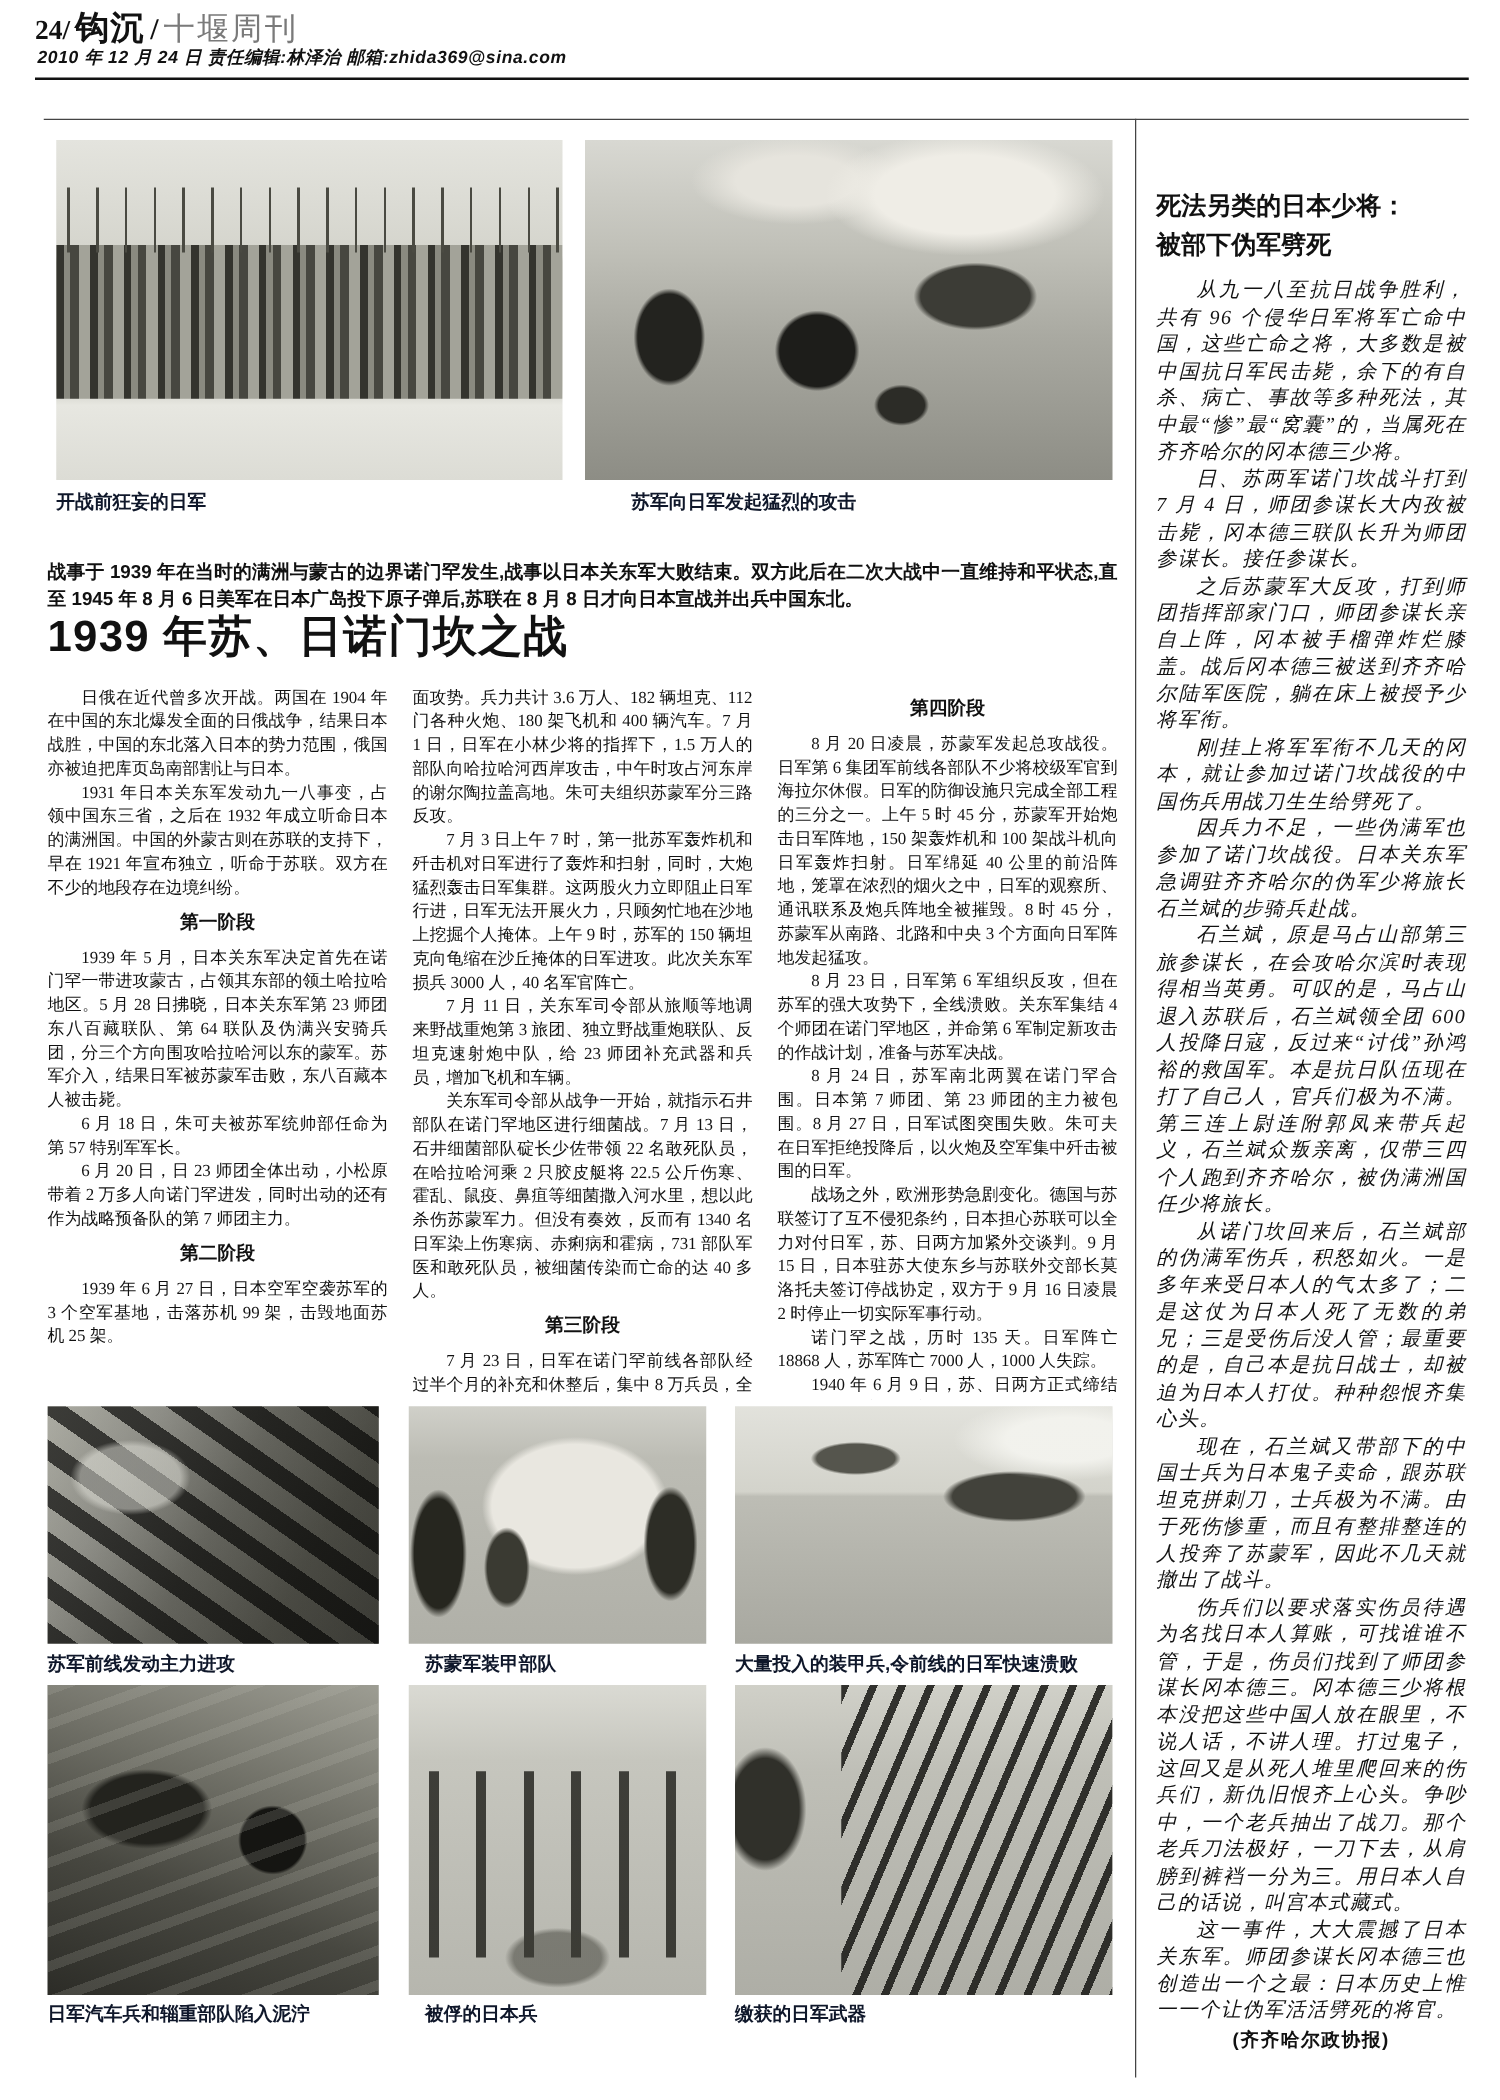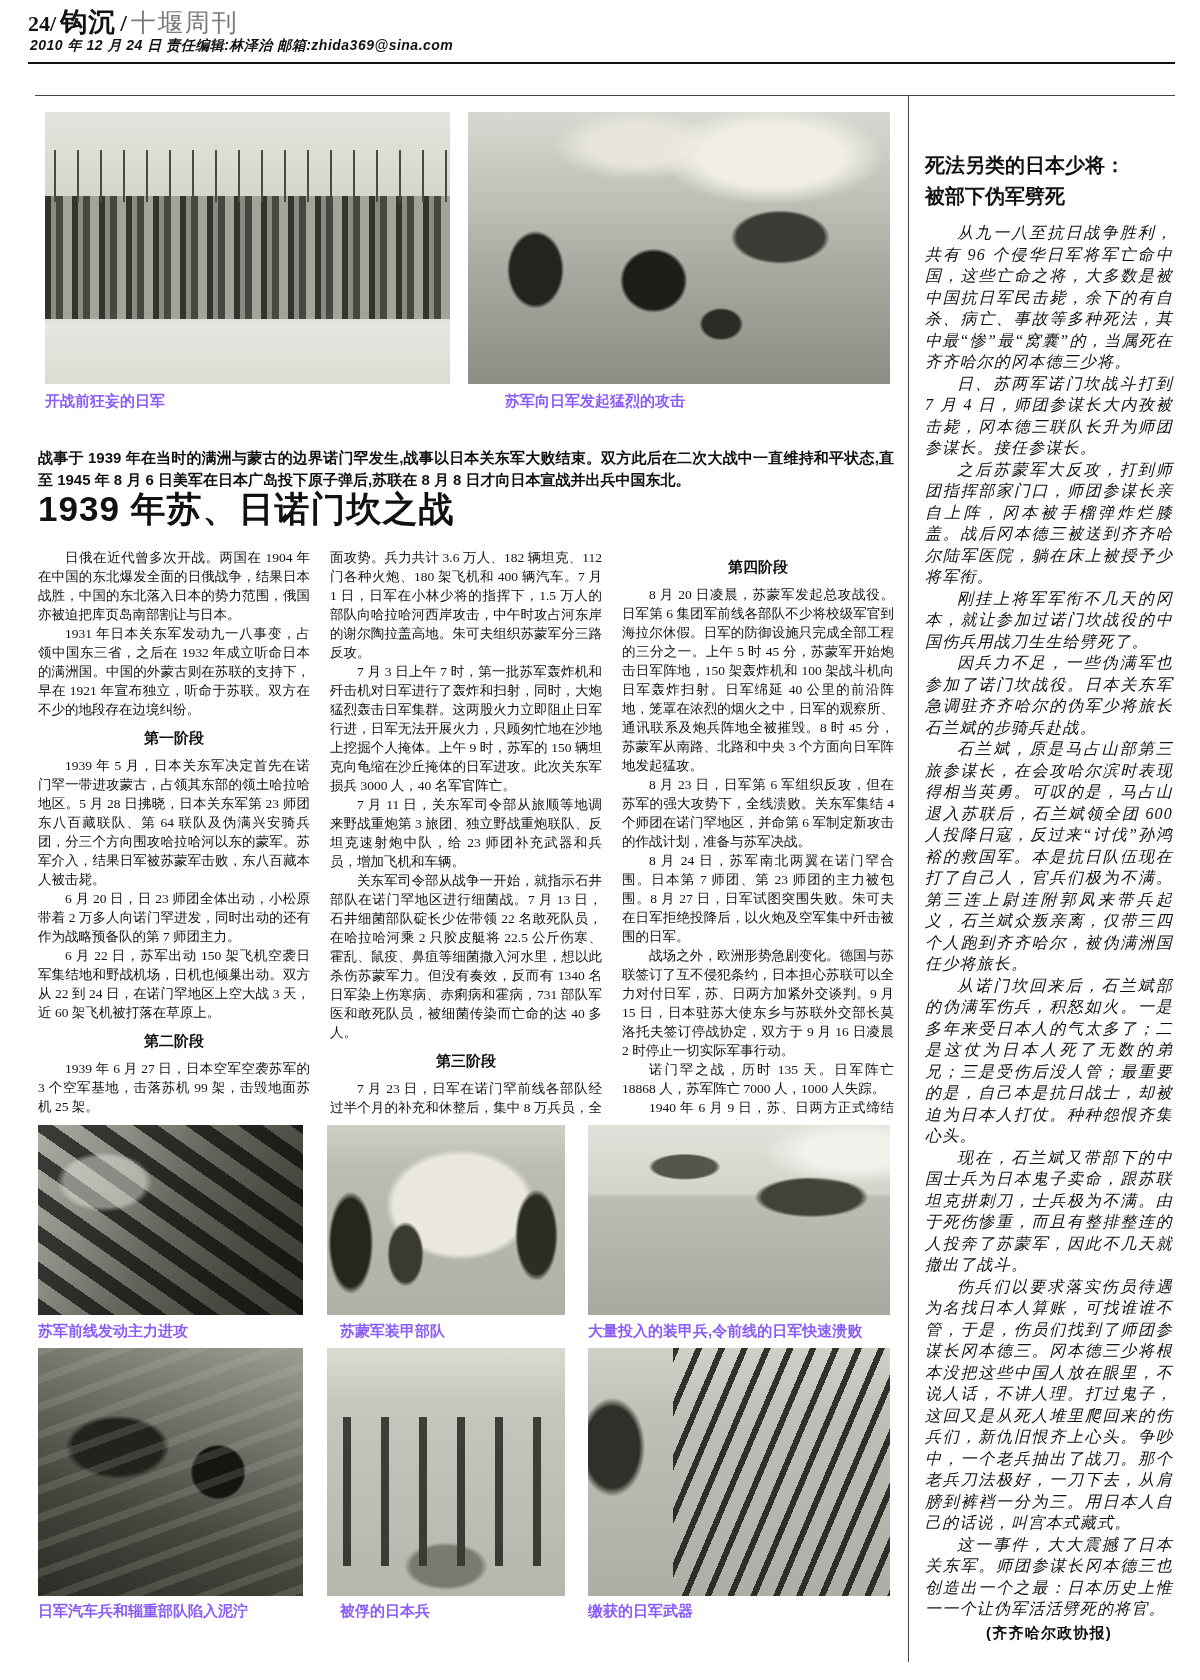--- a/index.html
+++ b/index.html
@@ -13,21 +13,21 @@
   .hdr .pub{font-size:25px;color:#7a7a7a;font-family:"Liberation Sans","DejaVu Sans",sans-serif;letter-spacing:2px;text-align:right;}
   .dateline{position:absolute;left:30px;top:37px;font-size:14px;font-weight:bold;font-style:italic;
             font-family:"Liberation Sans","DejaVu Sans",sans-serif;letter-spacing:.5px;}
   .top-rule{position:absolute;left:28px;top:62px;width:1147px;height:2px;background:#111;}
   .frame-top{position:absolute;left:35px;top:95px;width:1140px;height:1px;background:#444;}
   .vdiv{position:absolute;left:908px;top:95px;width:1px;height:1567px;background:#444;}
   
   .ph{position:absolute;overflow:hidden;background:#c8c8c0;}
   .ph::before,.ph::after{content:"";position:absolute;left:0;top:0;right:0;bottom:0;}
   .cap{position:absolute;font-family:"Liberation Sans","DejaVu Sans",sans-serif;
-       font-weight:bold;font-size:15px;color:#8b5cf6;white-space:nowrap;}
+       font-weight:bold;font-size:15px;color:#0f172a;white-space:nowrap;}
   
   .art-cheer{background:linear-gradient(180deg,#e4e4de 0%,#d4d4cc 34%,#b9b9b0 36%,#c9c9c0 72%,#e7e7e1 78%,#dcdcd5 100%);}
   .art-cheer::before{top:31%;bottom:24%;background:repeating-linear-gradient(90deg,#34342e 0 6px,#8a8a80 6px 11px,#474740 11px 18px,#a3a399 18px 27px);}
   .art-cheer::after{top:14%;height:19%;background:repeating-linear-gradient(90deg,transparent 0 9px,#4a4a42 9px 11px,transparent 11px 23px);}
   
   .art-attack{background:linear-gradient(180deg,#d8d8d2 0%,#c0c0b8 32%,#a9a9a1 58%,#8d8d85 100%);}
   .art-attack::before{background:radial-gradient(ellipse 160px 70px at 72% 16%,#efede6 0 45%,transparent 70%),
                       radial-gradient(ellipse 120px 50px at 40% 12%,#e6e4dd 0 40%,transparent 70%);}
   .art-attack::after{background:radial-gradient(ellipse 55px 75px at 16% 58%,#23231f 0 46%,transparent 52%),
                      radial-gradient(ellipse 65px 62px at 44% 62%,#1d1d1a 0 46%,transparent 52%),
@@ -105,22 +105,22 @@
   <div class="lede">战事于 1939 年在当时的满洲与蒙古的边界诺门罕发生,战事以日本关东军大败结束。双方此后在二次大战中一直维持和平状态,直至 1945 年 8 月 6 日美军在日本广岛投下原子弹后,苏联在 8 月 8 日才向日本宣战并出兵中国东北。</div>
   <div class="headline">1939 年苏、日诺门坎之战</div>
 
   <div class="cols">
     <div class="col">
 
     <p class="t-p">日俄在近代曾多次开战。两国在 1904 年在中国的东北爆发全面的日俄战争，结果日本战胜，中国的东北落入日本的势力范围，俄国亦被迫把库页岛南部割让与日本。</p>
         <p class="t-p">1931 年日本关东军发动九一八事变，占领中国东三省，之后在 1932 年成立听命日本的满洲国。中国的外蒙古则在苏联的支持下，早在 1921 年宣布独立，听命于苏联。双方在不少的地段存在边境纠纷。</p>
         <p class="t-h">第一阶段</p>
         <p class="t-p">1939 年 5 月，日本关东军决定首先在诺门罕一带进攻蒙古，占领其东部的领土哈拉哈地区。5 月 28 日拂晓，日本关东军第 23 师团东八百藏联队、第 64 联队及伪满兴安骑兵团，分三个方向围攻哈拉哈河以东的蒙军。苏军介入，结果日军被苏蒙军击败，东八百藏本人被击毙。</p>
+        <p class="t-p">6 月 18 日，朱可夫被苏军统帅部任命为第 57 特别军军长。</p>
         <p class="t-p">6 月 20 日，日 23 师团全体出动，小松原带着 2 万多人向诺门罕进发，同时出动的还有作为战略预备队的第 7 师团主力。</p>
-        <p class="t-p">6 月 22 日，苏军出动 150 架飞机空袭日军集结地和野战机场，日机也倾巢出动。双方从 22 到 24 日，在诺门罕地区上空大战 3 天，近 60 架飞机被打落在草原上。</p>
         <p class="t-h">第二阶段</p>
         <p class="t-p">1939 年 6 月 27 日，日本空军空袭苏军的 3 个空军基地，击落苏机 99 架，击毁地面苏机 25 架。</p>
       </div>
     <div class="col">
 
     <p class="t-cont">面攻势。兵力共计 3.6 万人、182 辆坦克、112 门各种火炮、180 架飞机和 400 辆汽车。7 月 1 日，日军在小林少将的指挥下，1.5 万人的部队向哈拉哈河西岸攻击，中午时攻占河东岸的谢尔陶拉盖高地。朱可夫组织苏蒙军分三路反攻。</p>
         <p class="t-p">7 月 3 日上午 7 时，第一批苏军轰炸机和歼击机对日军进行了轰炸和扫射，同时，大炮猛烈轰击日军集群。这两股火力立即阻止日军行进，日军无法开展火力，只顾匆忙地在沙地上挖掘个人掩体。上午 9 时，苏军的 150 辆坦克向龟缩在沙丘掩体的日军进攻。此次关东军损兵 3000 人，40 名军官阵亡。</p>
         <p class="t-p">7 月 11 日，关东军司令部从旅顺等地调来野战重炮第 3 旅团、独立野战重炮联队、反坦克速射炮中队，给 23 师团补充武器和兵员，增加飞机和车辆。</p>
         <p class="t-p">关东军司令部从战争一开始，就指示石井部队在诺门罕地区进行细菌战。7 月 13 日，石井细菌部队碇长少佐带领 22 名敢死队员，在哈拉哈河乘 2 只胶皮艇将 22.5 公斤伤寒、霍乱、鼠疫、鼻疽等细菌撒入河水里，想以此杀伤苏蒙军力。但没有奏效，反而有 1340 名日军染上伤寒病、赤痢病和霍病，731 部队军医和敢死队员，被细菌传染而亡命的达 40 多人。</p>
         <p class="t-h">第三阶段</p>

